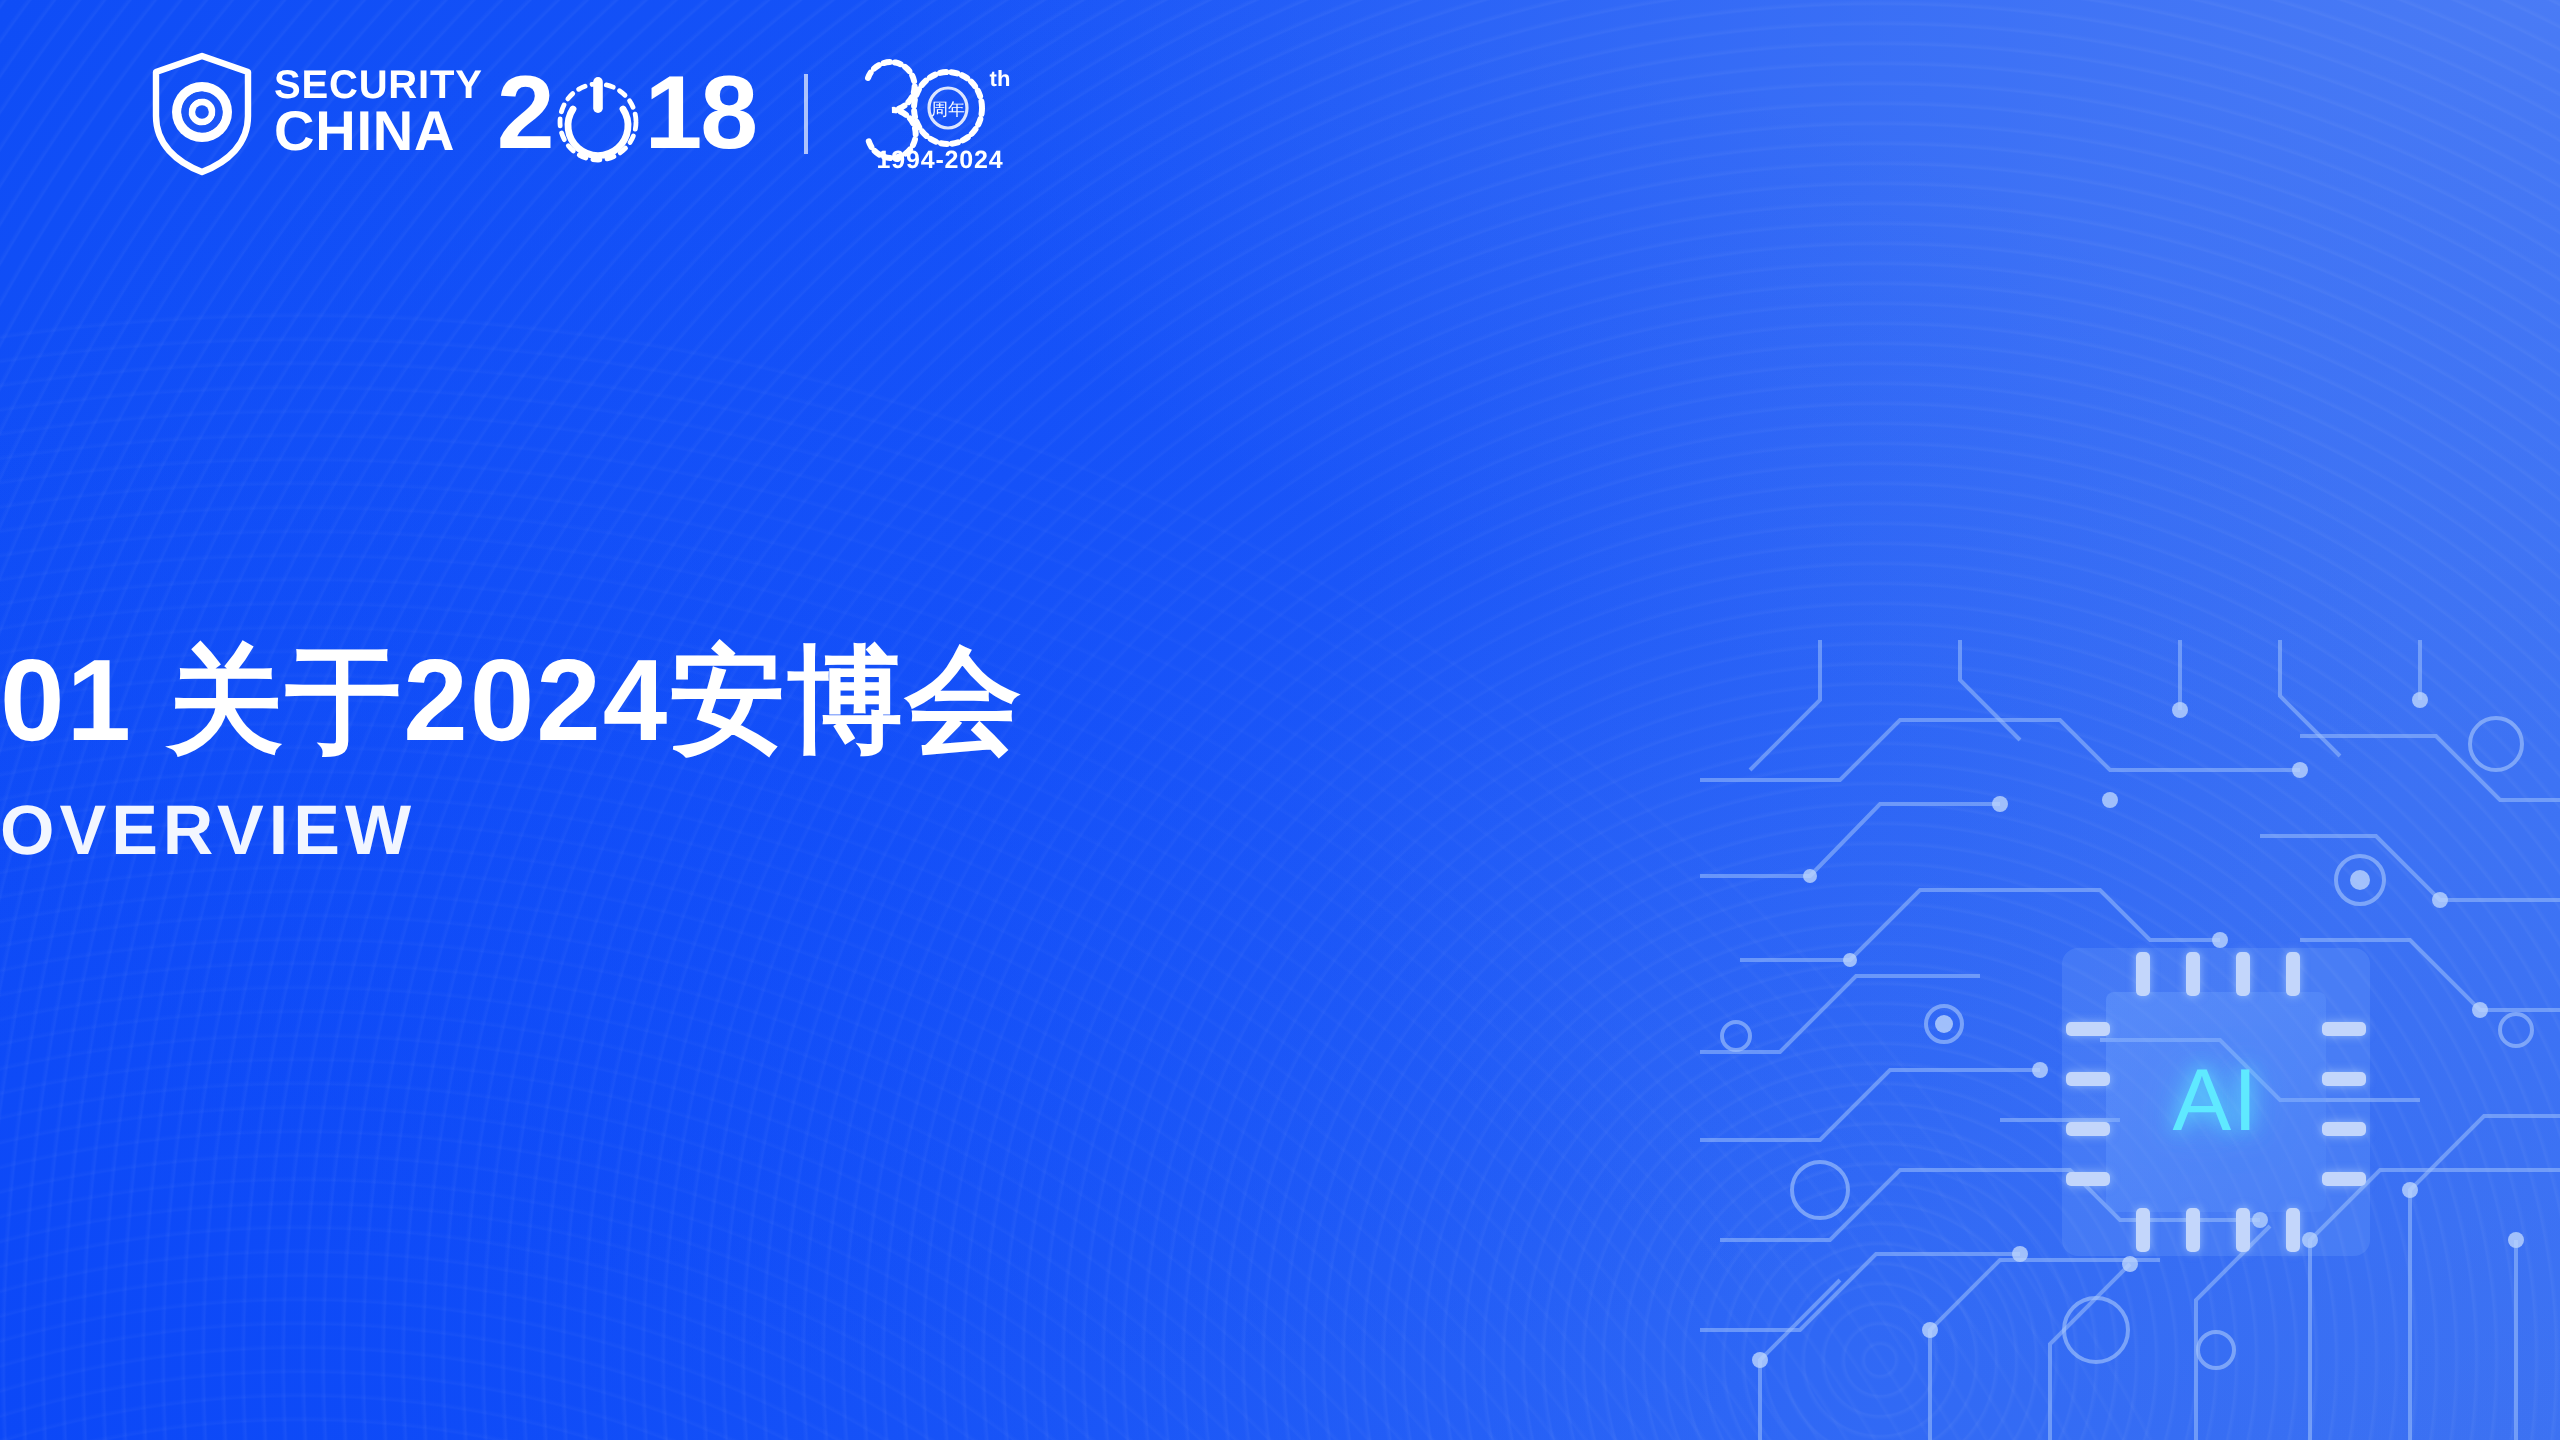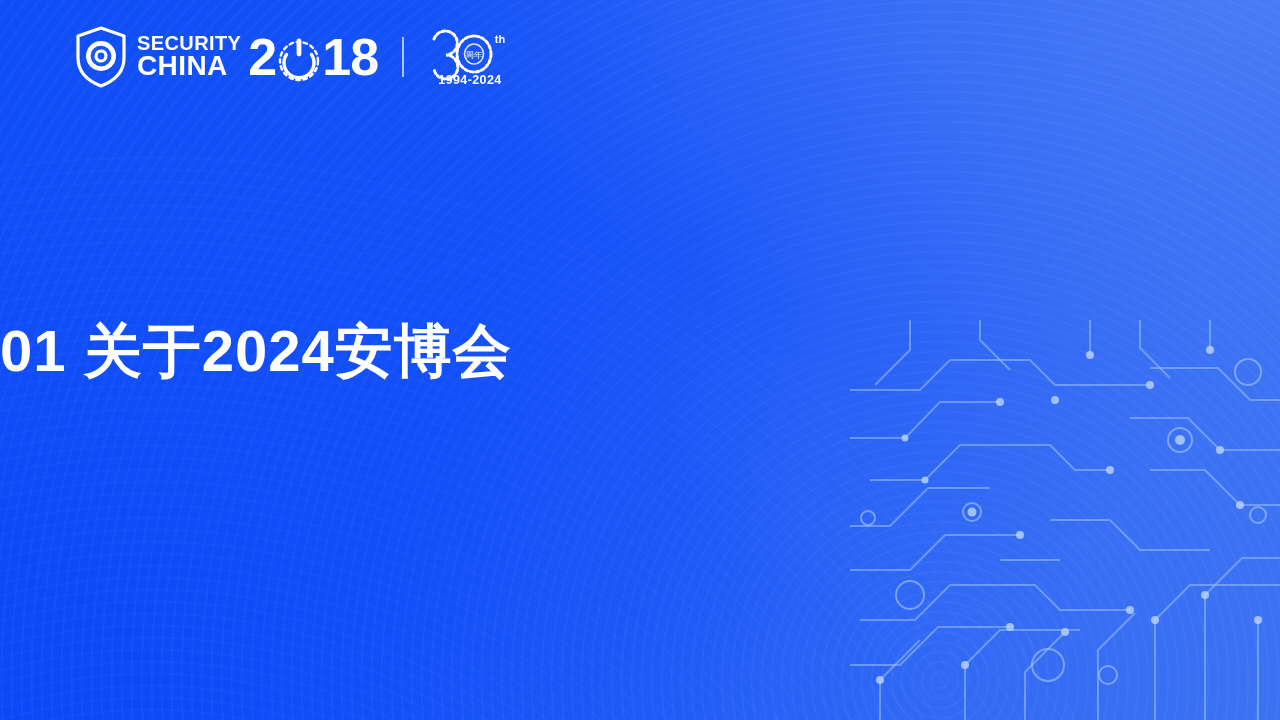--- a/index.html
+++ b/index.html
@@ -242,20 +242,46 @@
         <circle cx="355" cy="275" r="4"></circle>
         <circle cx="305" cy="300" r="4"></circle>
         <circle cx="215" cy="312" r="4"></circle>
         <circle cx="115" cy="345" r="4"></circle>
         <circle cx="390" cy="185" r="4"></circle>
         <circle cx="370" cy="130" r="4"></circle>
       </g>
     </svg>
   </div>
 
+  <div class="chip-wrap">
+    <div class="chip-halo"></div>
+    <div class="chip-body"></div>
+
+    <div class="pin v" style="left:33px; top:-2px;"></div>
+    <div class="pin v" style="left:58px; top:-2px;"></div>
+    <div class="pin v" style="left:83px; top:-2px;"></div>
+    <div class="pin v" style="left:108px; top:-2px;"></div>
+
+    <div class="pin v" style="left:33px; top:126px;"></div>
+    <div class="pin v" style="left:58px; top:126px;"></div>
+    <div class="pin v" style="left:83px; top:126px;"></div>
+    <div class="pin v" style="left:108px; top:126px;"></div>
+
+    <div class="pin h" style="left:-2px; top:33px;"></div>
+    <div class="pin h" style="left:-2px; top:58px;"></div>
+    <div class="pin h" style="left:-2px; top:83px;"></div>
+    <div class="pin h" style="left:-2px; top:108px;"></div>
+
+    <div class="pin h" style="left:126px; top:33px;"></div>
+    <div class="pin h" style="left:126px; top:58px;"></div>
+    <div class="pin h" style="left:126px; top:83px;"></div>
+    <div class="pin h" style="left:126px; top:108px;"></div>
+
+    <div class="chip-ai">AI</div>
+  </div>
 
   <div class="logo-bar">
 
     <div class="shield">
       <svg viewBox="0 0 54 62" xmlns="http://www.w3.org/2000/svg">
         <path d="M27 2 L50 10 L50 32 C50 46 40 55 27 60 C14 55 4 46 4 32 L4 10 Z" fill="none" stroke="#ffffff" stroke-width="3.2" stroke-linejoin="round"></path>
         <circle cx="27" cy="30" r="15" fill="#ffffff"></circle>
         <path d="M27 30 m-8.5 0 a8.5 8.5 0 1 1 8.5 8.5" fill="none" stroke="#1a56f7" stroke-width="3.6" stroke-linecap="round"></path>
         <path d="M27 30 m8.5 0 a8.5 8.5 0 1 1 -8.5 -8.5" fill="none" stroke="#1a56f7" stroke-width="3.6" stroke-linecap="round"></path>
         <circle cx="27" cy="30" r="3.4" fill="#1a56f7"></circle>
@@ -290,15 +316,16 @@
         <ellipse cx="50" cy="28" rx="9.5" ry="10" fill="none" stroke="#ffffff" stroke-width="1.6" stroke-opacity=".85"></ellipse>
         <text x="50" y="31.5" text-anchor="middle" font-family="DejaVu Sans, sans-serif" font-size="8.5" fill="#ffffff">周年</text>
         <text x="76" y="17" text-anchor="middle" font-family="Liberation Sans, sans-serif" font-size="11" font-weight="bold" fill="#ffffff">th</text>
         <text x="46" y="58" text-anchor="middle" font-family="Liberation Sans, sans-serif" font-size="12.5" font-weight="bold" letter-spacing="0.4" fill="#ffffff">1994-2024</text>
       </svg>
     </div>
   </div>
 
   <div class="title-block">
     <div class="title-main">01 关于2024安博会</div>
+    <div class="title-sub">OVERVIEW</div>
   </div>
 
 </div>
 
 </body></html>

